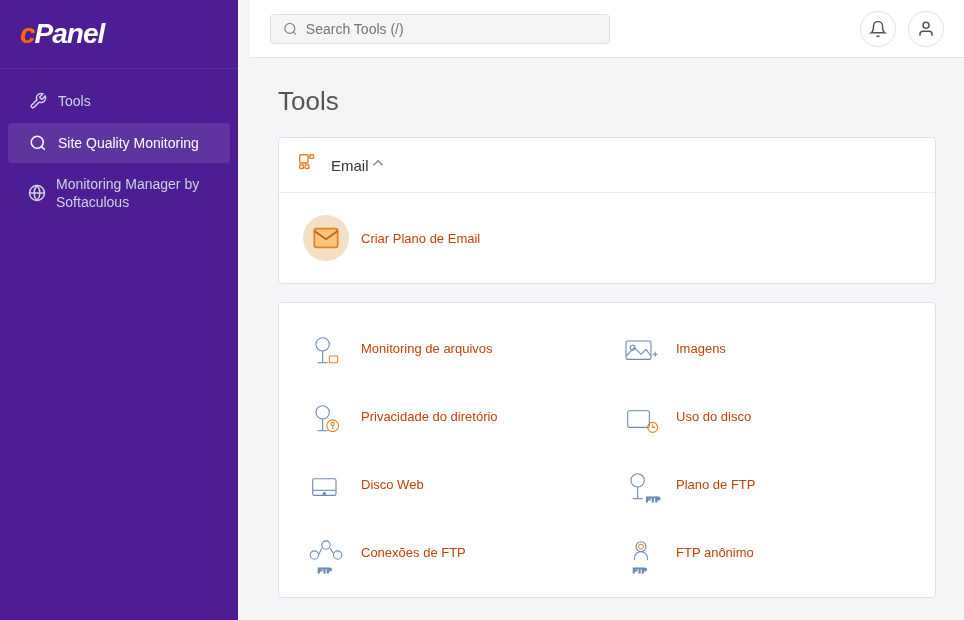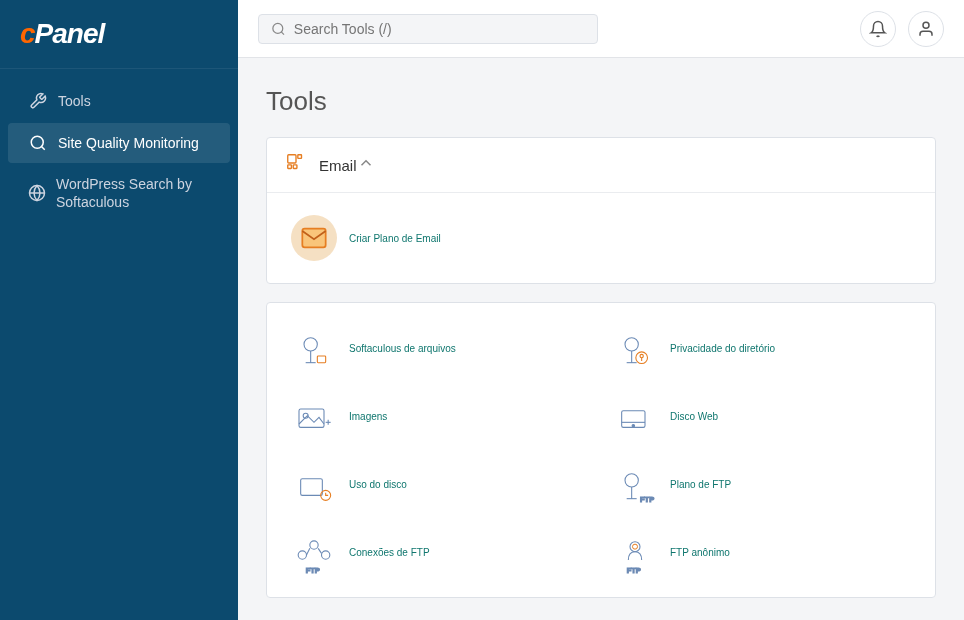--- a/index.html
+++ b/index.html
@@ -2,21 +2,21 @@
 <html><head>
   <meta charset="utf-8">
   <style>
     * { margin: 0; padding: 0; box-sizing: border-box; }
     body { font-family: 'Segoe UI', Arial, sans-serif; display: flex; height: 620px; width: 964px; overflow: hidden; background: #f4f5f7; }
 
     
     #sidebar {
       width: 238px;
       min-width: 238px;
-      background: #0c4a6e;
+      background: #4c1d95;
       color: #fff;
       display: flex;
       flex-direction: column;
       padding: 0;
     }
     #sidebar .logo-area {
       padding: 18px 20px 18px 20px;
       border-bottom: 1px solid rgba(255,255,255,0.07);
     }
     .cpanel-logo {
@@ -43,21 +43,21 @@
     }
     .sidebar-item .icon-wrap { width: 20px; height: 20px; display: flex; align-items: center; justify-content: center; }
     .sidebar-item .icon-wrap svg { width: 18px; height: 18px; stroke: #cdd4e0; fill: none; }
 
     .sidebar-item.active { background: rgba(255,255,255,0.1); color: #fff; }
     .sidebar-item.active .icon-wrap svg { stroke: #fff; }
 
     .sidebar-item-label { line-height: 1.3; }
 
     
-    #main { flex: 1; display: flex; flex-direction: column; overflow: hidden; }
+    #main { flex: 1; display: flex; flex-direction: column; overflow: hidden; margin-left: 12px; }
 
     
     #topbar {
       background: #fff;
       border-bottom: 1px solid #e2e4e8;
       display: flex;
       align-items: center;
       justify-content: flex-end;
       padding: 0 20px;
       height: 58px;
@@ -149,22 +149,22 @@
       display: flex;
       align-items: center;
       gap: 12px;
       cursor: pointer;
       padding: 4px 6px;
       border-radius: 4px;
     }
     .tool-item-icon { width: 46px; height: 46px; flex-shrink: 0; display: flex; align-items: flex-end; justify-content: center; }
     .tool-item-icon svg { width: 40px; height: 40px; stroke: #6b8ab5; fill: none; stroke-width: 1.3; }
     .tool-item-label {
-      font-size: 10px;
-      color: #0f766e;
+      font-size: 13px;
+      color: #c2410c;
     }
 
     
     .email-icon svg { stroke: #e67e22; fill: none; }
     .email-bg {
       width: 46px; height: 46px;
       background: #f5e0c3;
       border-radius: 50%;
       display: flex;
       align-items: center;
@@ -205,21 +205,21 @@
       <span class="sidebar-item-label">Site Quality Monitoring</span>
     </div>
 
     <div class="sidebar-item">
       <span class="icon-wrap">
         <svg viewBox="0 0 24 24" stroke-width="2">
             <circle cx="12" cy="12" r="10"></circle>
             <path d="M2 12h20M12 2a15.3 15.3 0 0 1 4 10 15.3 15.3 0 0 1-4 10 15.3 15.3 0 0 1-4-10 15.3 15.3 0 0 1 4-10z"></path>
           </svg>
       </span>
-      <span class="sidebar-item-label">WordPress Search by Softaculous</span>
+      <span class="sidebar-item-label">Monitoring Manager by Softaculous</span>
     </div>
 
   </nav>
 </div>
 
 <div id="main">
 
   <div id="topbar">
     <div class="search-wrap">
       <svg viewBox="0 0 24 24" stroke-width="2">
@@ -288,70 +288,70 @@
 
           <div class="tool-item">
             <div class="tool-item-icon">
               <svg viewBox="0 0 48 48" stroke-width="1.5">
                 <circle cx="20" cy="16" r="8" fill="none"></circle>
                 <line x1="20" y1="24" x2="20" y2="38"></line>
                 <line x1="14" y1="38" x2="26" y2="38"></line>
                 <rect x="28" y="30" width="10" height="8" rx="1" fill="none" stroke="#e67e22" stroke-width="1.3"></rect>
               </svg>
             </div>
-            <span class="tool-item-label">Softaculous de arquivos</span>
+            <span class="tool-item-label">Monitoring de arquivos</span>
+          </div>
+
+          <div class="tool-item">
+            <div class="tool-item-icon">
+              <svg viewBox="0 0 48 48" stroke-width="1.5">
+                <rect x="6" y="12" width="30" height="22" rx="2" fill="none"></rect>
+                <circle cx="14" cy="20" r="3" fill="none"></circle>
+                <polyline points="6,30 16,20 24,28 30,22 36,30" fill="none"></polyline>
+                <line x1="38" y1="28" x2="44" y2="28"></line>
+                <line x1="41" y1="25" x2="41" y2="31"></line>
+              </svg>
+            </div>
+            <span class="tool-item-label">Imagens</span>
           </div>
 
           <div class="tool-item">
             <div class="tool-item-icon">
               <svg viewBox="0 0 48 48" stroke-width="1.5">
                 <circle cx="20" cy="16" r="8" fill="none"></circle>
                 <line x1="20" y1="24" x2="20" y2="38"></line>
                 <line x1="14" y1="38" x2="26" y2="38"></line>
                 <circle cx="32" cy="32" r="7" fill="none" stroke="#e67e22" stroke-width="1.3"></circle>
                 <circle cx="32" cy="30" r="2" fill="none" stroke="#e67e22" stroke-width="1.3"></circle>
                 <line x1="32" y1="32" x2="32" y2="36" stroke="#e67e22" stroke-width="1.3"></line>
               </svg>
             </div>
             <span class="tool-item-label">Privacidade do diretório</span>
           </div>
 
           <div class="tool-item">
             <div class="tool-item-icon">
               <svg viewBox="0 0 48 48" stroke-width="1.5">
-                <rect x="6" y="12" width="30" height="22" rx="2" fill="none"></rect>
-                <circle cx="14" cy="20" r="3" fill="none"></circle>
-                <polyline points="6,30 16,20 24,28 30,22 36,30" fill="none"></polyline>
-                <line x1="38" y1="28" x2="44" y2="28"></line>
-                <line x1="41" y1="25" x2="41" y2="31"></line>
-              </svg>
-            </div>
-            <span class="tool-item-label">Imagens</span>
+                <rect x="8" y="14" width="26" height="20" rx="2" fill="none"></rect>
+                <circle cx="38" cy="34" r="6" fill="none" stroke="#e67e22" stroke-width="1.3"></circle>
+                <path d="M38 31 v3 h3" stroke="#e67e22" stroke-width="1.3" fill="none"></path>
+              </svg>
+            </div>
+            <span class="tool-item-label">Uso do disco</span>
           </div>
 
           <div class="tool-item">
             <div class="tool-item-icon">
               <svg viewBox="0 0 48 48" stroke-width="1.5">
                 <rect x="8" y="14" width="28" height="20" rx="2" fill="none"></rect>
                 <line x1="8" y1="28" x2="36" y2="28"></line>
                 <circle cx="22" cy="32" r="1.5" fill="#6b8ab5"></circle>
               </svg>
             </div>
             <span class="tool-item-label">Disco Web</span>
-          </div>
-
-          <div class="tool-item">
-            <div class="tool-item-icon">
-              <svg viewBox="0 0 48 48" stroke-width="1.5">
-                <rect x="8" y="14" width="26" height="20" rx="2" fill="none"></rect>
-                <circle cx="38" cy="34" r="6" fill="none" stroke="#e67e22" stroke-width="1.3"></circle>
-                <path d="M38 31 v3 h3" stroke="#e67e22" stroke-width="1.3" fill="none"></path>
-              </svg>
-            </div>
-            <span class="tool-item-label">Uso do disco</span>
           </div>
 
           <div class="tool-item">
             <div class="tool-item-icon ftp-badge-wrap">
               <svg viewBox="0 0 48 48" stroke-width="1.5">
                 <circle cx="20" cy="16" r="8" fill="none"></circle>
                 <line x1="20" y1="24" x2="20" y2="38"></line>
                 <line x1="14" y1="38" x2="26" y2="38"></line>
                 <text x="30" y="42" font-size="9" fill="#e67e22" font-weight="bold" font-family="Arial">FTP</text>
               </svg>

